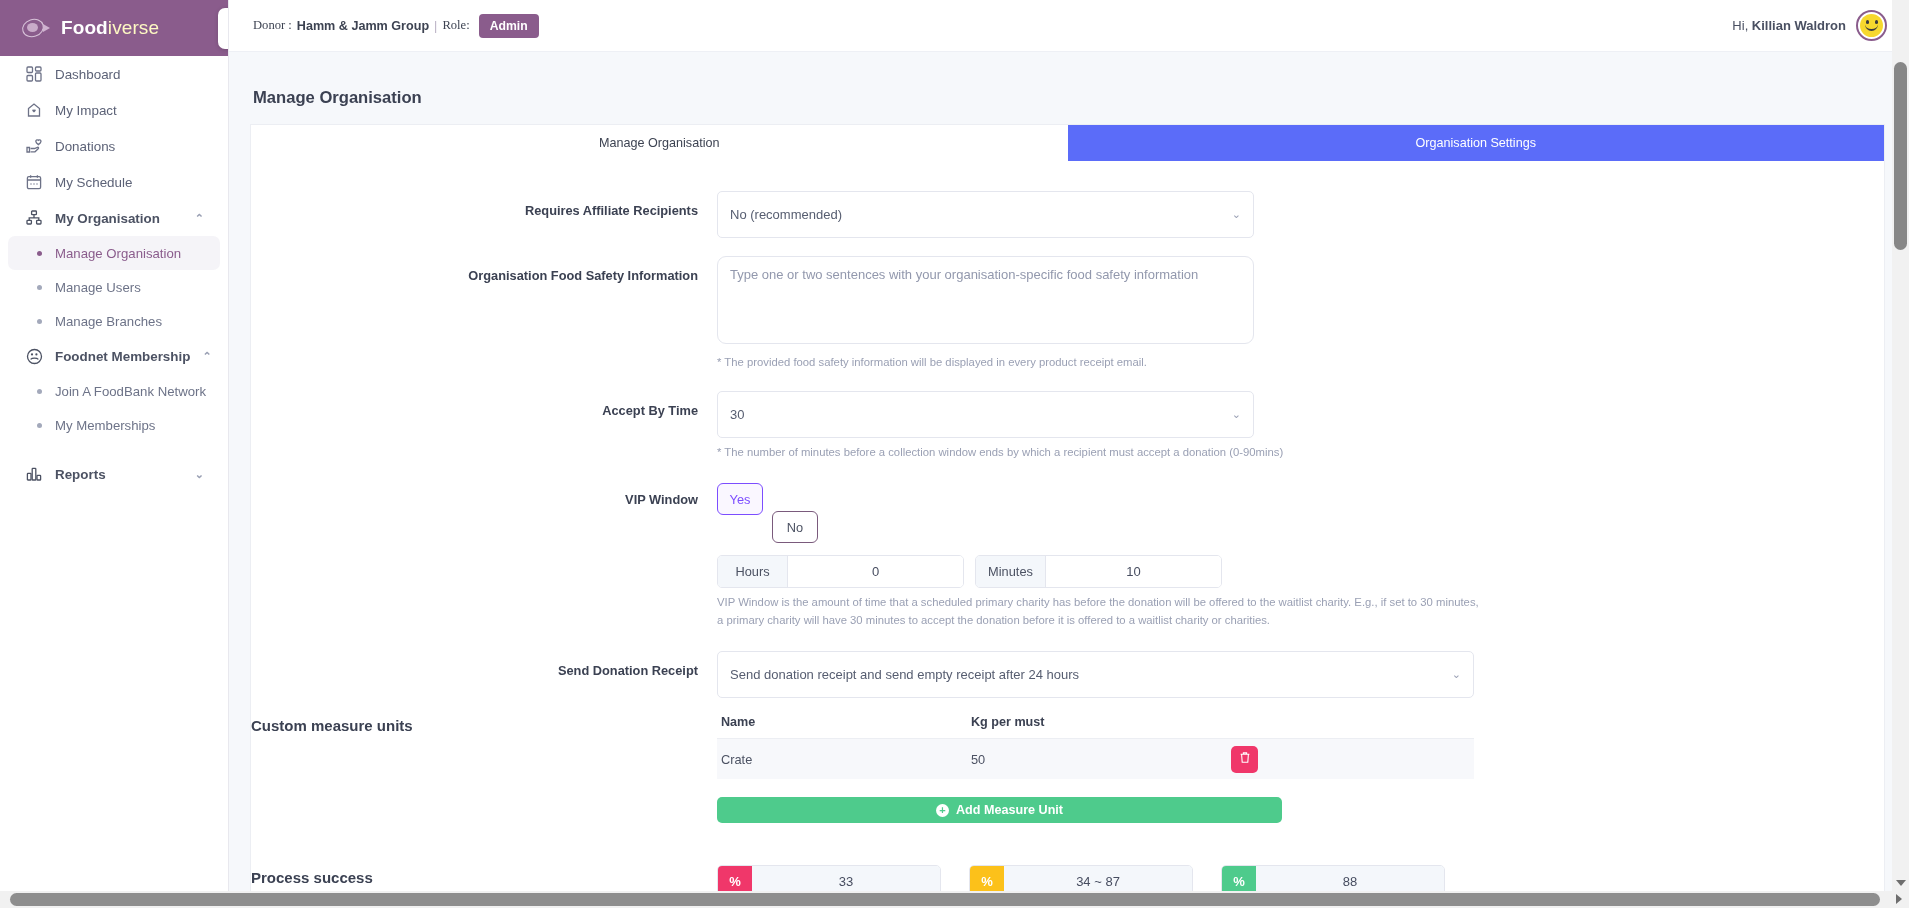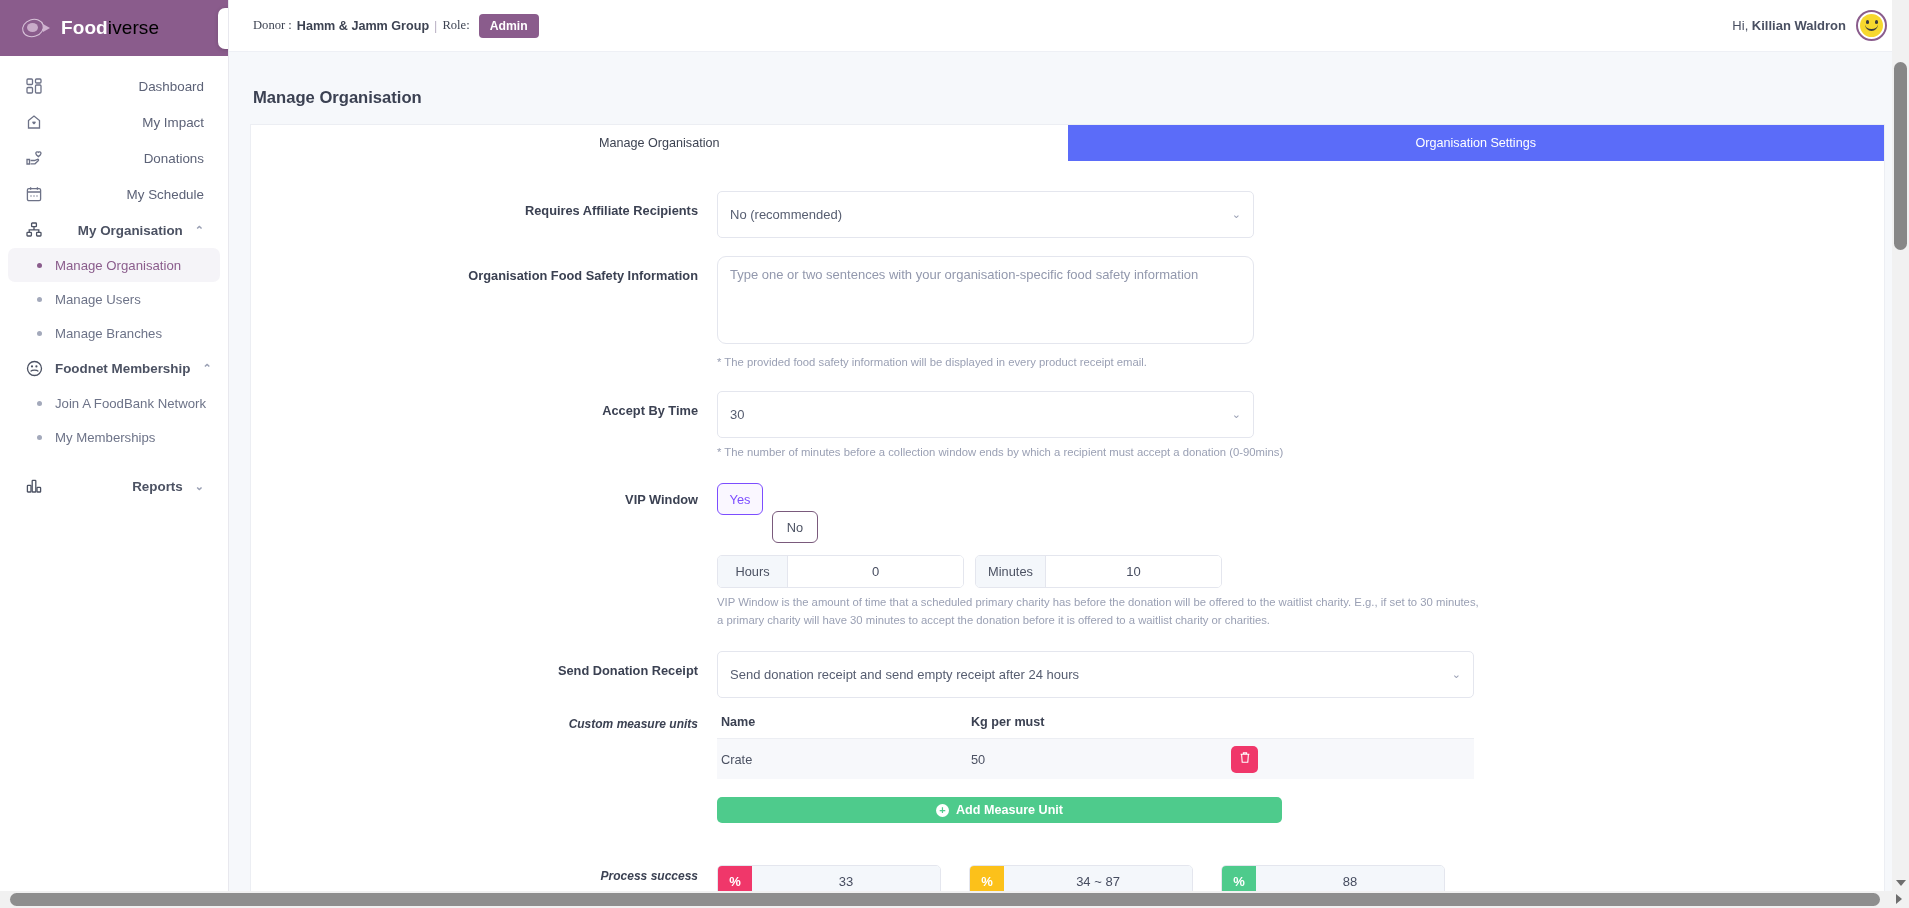--- a/index.html
+++ b/index.html
@@ -40,33 +40,33 @@
   }
   .planet-icon .tail {
     position: absolute; left: 21px; top: 7px;
     width: 0; height: 0;
     border-top: 4px solid transparent;
     border-bottom: 4px solid transparent;
     border-left: 7px solid #cfb2d0;
   }
   .brand-text { font-size: 19px; letter-spacing: .1px; }
   .brand-text .b1 { color: #ffffff; font-weight: bold; }
-  .brand-text .b2 { color: #000000; font-weight: normal; text-align: right; }
+  .brand-text .b2 { color: #fef9c3; font-weight: normal; text-align: right; }
 
   .collapse-btn {
     position: absolute; right: -19px; top: 8px;
     width: 29px; height: 41px;
     background: #ffffff; border-radius: 7px;
     box-shadow: 0 1px 4px rgba(0,0,0,.16);
     display: flex; align-items: center; justify-content: center;
     color: #9a9ab0; font-size: 15px;
     cursor: pointer; z-index: 30;
   }
 
-  .nav { padding-top: 12px; text-align: right; }
+  .nav { padding-top: 0; }
   .nav-item {
     height: 36px; display: flex; align-items: center;
     padding: 0 16px 0 17px; gap: 12px;
     color: #5c6277; font-size: 13.4px;
     cursor: pointer; position: relative;
     margin: 0 8px; border-radius: 7px;
   }
   .nav-item .ico {
     width: 18px; height: 18px; flex: 0 0 18px;
     display: flex; align-items: center; justify-content: center;
@@ -216,22 +216,22 @@
     display: flex; align-items: center; justify-content: center;
     font-size: 12.8px; border-right: 1px solid #e4e6ee;
   }
   .time-field .tval {
     width: 175px; background: #ffffff; color: #474d60;
     display: flex; align-items: center; justify-content: center;
     font-size: 13px; cursor: text;
   }
 
   .label-inline {
-    width: 466px; flex: 0 0 466px; text-align: right; padding-right: 19px;
-    font-size: 12px; font-weight: bold; color: #3b4152; padding-top: 9px; font-style: italic;
+    width: 466px; flex: 0 0 466px; text-align: left; padding-right: 19px;
+    font-size: 15px; font-weight: bold; color: #3b4152; padding-top: 9px;
   }
 
   .mu-table { width: 757px; }
   .mu-head {
     display: flex; font-size: 12.6px; font-weight: bold; color: #3b4152;
     padding: 7px 0 9px 4px; border-bottom: 1px solid #eceef3;
   }
   .mu-head .c1 { width: 250px; }
   .mu-head .c2 { width: 260px; }
   .mu-row {

